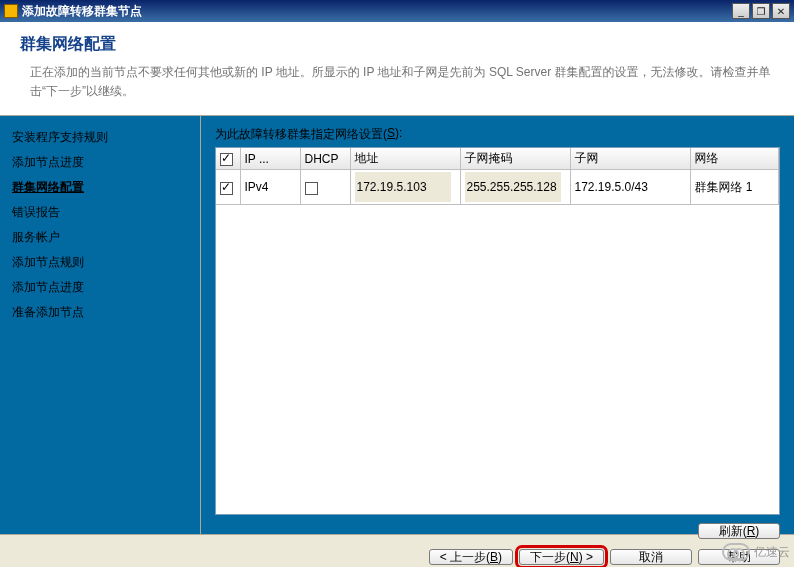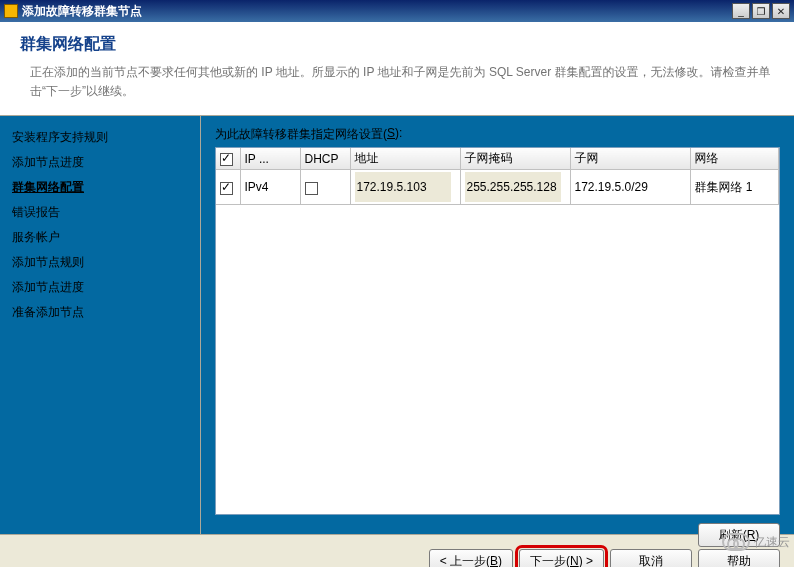--- a/index.html
+++ b/index.html
@@ -148,41 +148,41 @@
   .footer {
     border-top: 1px solid #aca899;
     padding: 14px 14px 14px 14px;
     display:flex;
     justify-content:flex-end;
     gap: 6px;
     background:#ece9d8;
   }
   .btn {
     min-width: 82px;
-    height: 24px;
+    height: 16px;
     padding: 0 10px;
     background: linear-gradient(#fdfdfd,#e7e7e7);
     border: 1px solid #7b7b7b;
     border-radius: 3px;
     cursor: default;
     display:inline-flex;
     align-items:center;
     justify-content:center;
     font-family: inherit;
     font-size: 12px;
   }
   .btn .u { text-decoration: underline; }
   .btn.primary-highlight {
     outline: 3px solid #d40000;
     outline-offset: 1px;
   }
   .watermark {
     position:absolute;
     right: 4px;
-    bottom: 16px;
+    bottom: 6px;
     color:#999;
     font-size: 12px;
     display:flex;
     align-items:center;
     gap:4px;
     pointer-events:none;
   }
   .watermark-icon {
     width: 28px; height: 18px;
     border:2px solid #bbb;
@@ -256,21 +256,21 @@
           <th>子网掩码</th>
           <th>子网</th>
           <th>网络</th>
         </tr>
         <tr>
           <td class="col-chk"><span class="checkbox checked"></span></td>
           <td>IPv4</td>
           <td class="col-dhcp"><span class="checkbox"></span></td>
           <td><span class="readonly-cell">172.19.5.103</span></td>
           <td><span class="readonly-cell">255.255.255.128</span></td>
-          <td>172.19.5.0/29</td>
+          <td>172.19.5.0/43</td>
           <td>群集网络 1</td>
         </tr>
       </tbody>
         </table>
     </div>
 
     <div class="refresh-row">
       <button class="btn">
         <span>刷新(</span>
           <span class="u">R</span>

